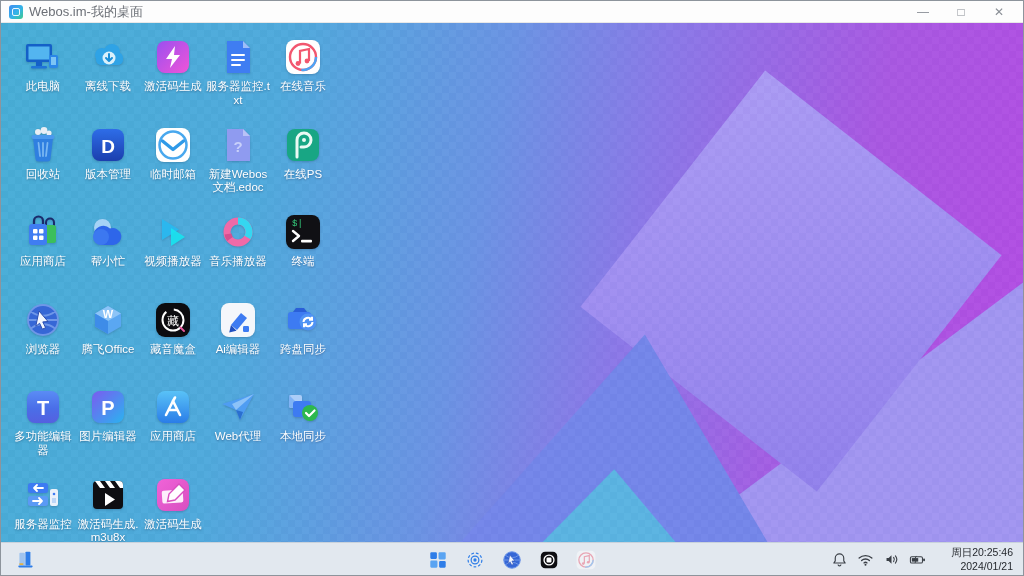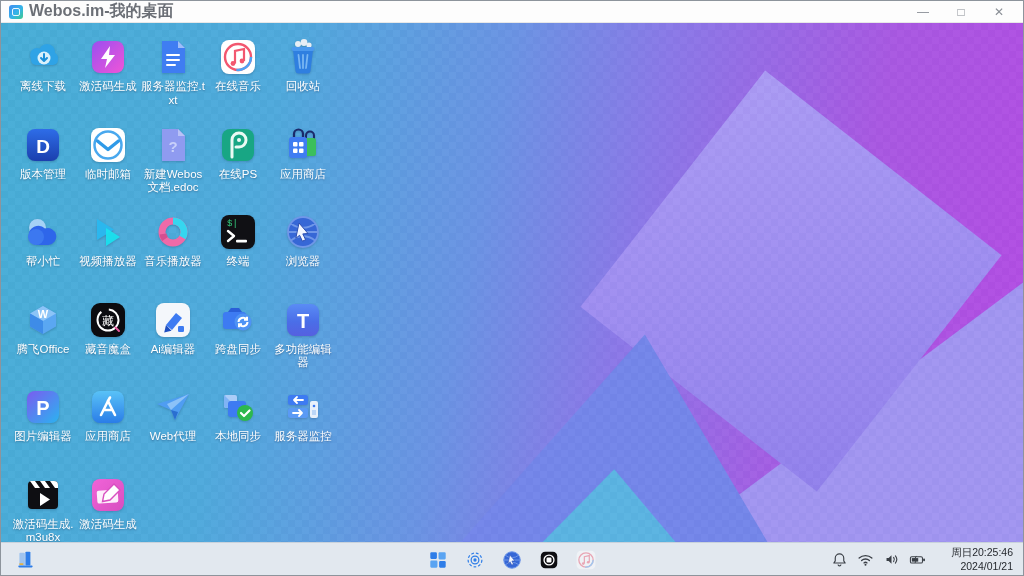--- a/index.html
+++ b/index.html
@@ -10,21 +10,21 @@
 
   
   .titlebar { position:absolute; top:0; left:0; right:0; height:22px;
     background:#fdfdfd; display:flex; align-items:center; padding:0 8px;
     border-bottom:1px solid #e8e8e8; }
   .app-ico { width:14px; height:14px; border-radius:3px; margin-right:6px;
     background:linear-gradient(135deg,#3f8cf0 0%,#35b4e8 55%,#3ec98a 100%);
     position:relative; flex:0 0 auto; }
   .app-ico::after { content:""; position:absolute; inset:3px;
     border:1.5px solid rgba(255,255,255,.9); border-radius:2px; }
-  .title-text { font-size:16px; color:#6b6f76;font-weight:bold; }
+  .title-text { font-size:13px; color:#6b6f76; }
   .win-controls { margin-left:auto; display:flex; gap:22px; padding-right:8px; }
   .win-btn { font-size:12px; color:#8a8f96; width:16px; text-align:center;
     cursor:default; line-height:20px; }
 
   
   .desktop { position:absolute; top:22px; left:0; right:0; bottom:33px;
     overflow:hidden;
     background:linear-gradient(101deg,#47aed6 0%,#4faadc 26%,#6b93e4 46%,
        #8a79e8 60%,#a958e2 80%,#b44be4 100%); }
   .wp-layer { position:absolute; inset:0; }
@@ -88,20 +88,33 @@
     </div>
   </div>
 
   <div class="desktop">
     <div class="wp-layer wp-br"></div>
     <div class="wp-paper"></div>
     <div class="wp-layer wp-darktri"></div>
     <div class="wp-layer wp-cyantri"></div>
     <div class="wp-layer wp-mosaic"></div>
     <div class="icon-grid" id="icon-grid">
+        <div class="icon-cell">
+          <span class="icon-art">
+            <svg viewBox="0 0 40 40">
+              <rect x="3" y="7" width="26" height="18" rx="2" fill="#1460c8"></rect>
+              <rect x="5.5" y="9.5" width="21" height="13" fill="#53b5f0"></rect>
+              <rect x="13" y="25" width="6" height="4" fill="#1460c8"></rect>
+              <rect x="8" y="29" width="16" height="2.5" rx="1.2" fill="#1f74d8"></rect>
+              <rect x="26" y="18" width="9" height="13" rx="2" fill="#2a86e8"></rect>
+              <rect x="28" y="20" width="5" height="8" fill="#7cc4f5"></rect>
+            </svg>
+          </span>
+          <span class="icon-label">此电脑</span>
+        </div>
         <div class="icon-cell">
           <span class="icon-art">
             <svg viewBox="0 0 40 40">
               <g fill="#2fa3e6">
                 <circle cx="14" cy="18" r="7"></circle>
                 <circle cx="24" cy="15" r="8"></circle>
                 <circle cx="29" cy="21" r="6"></circle>
                 <rect x="8" y="18" width="27" height="10" rx="5"></rect>
               </g>
               <circle cx="21" cy="21" r="6.5" fill="#d9f0fb"></circle>

